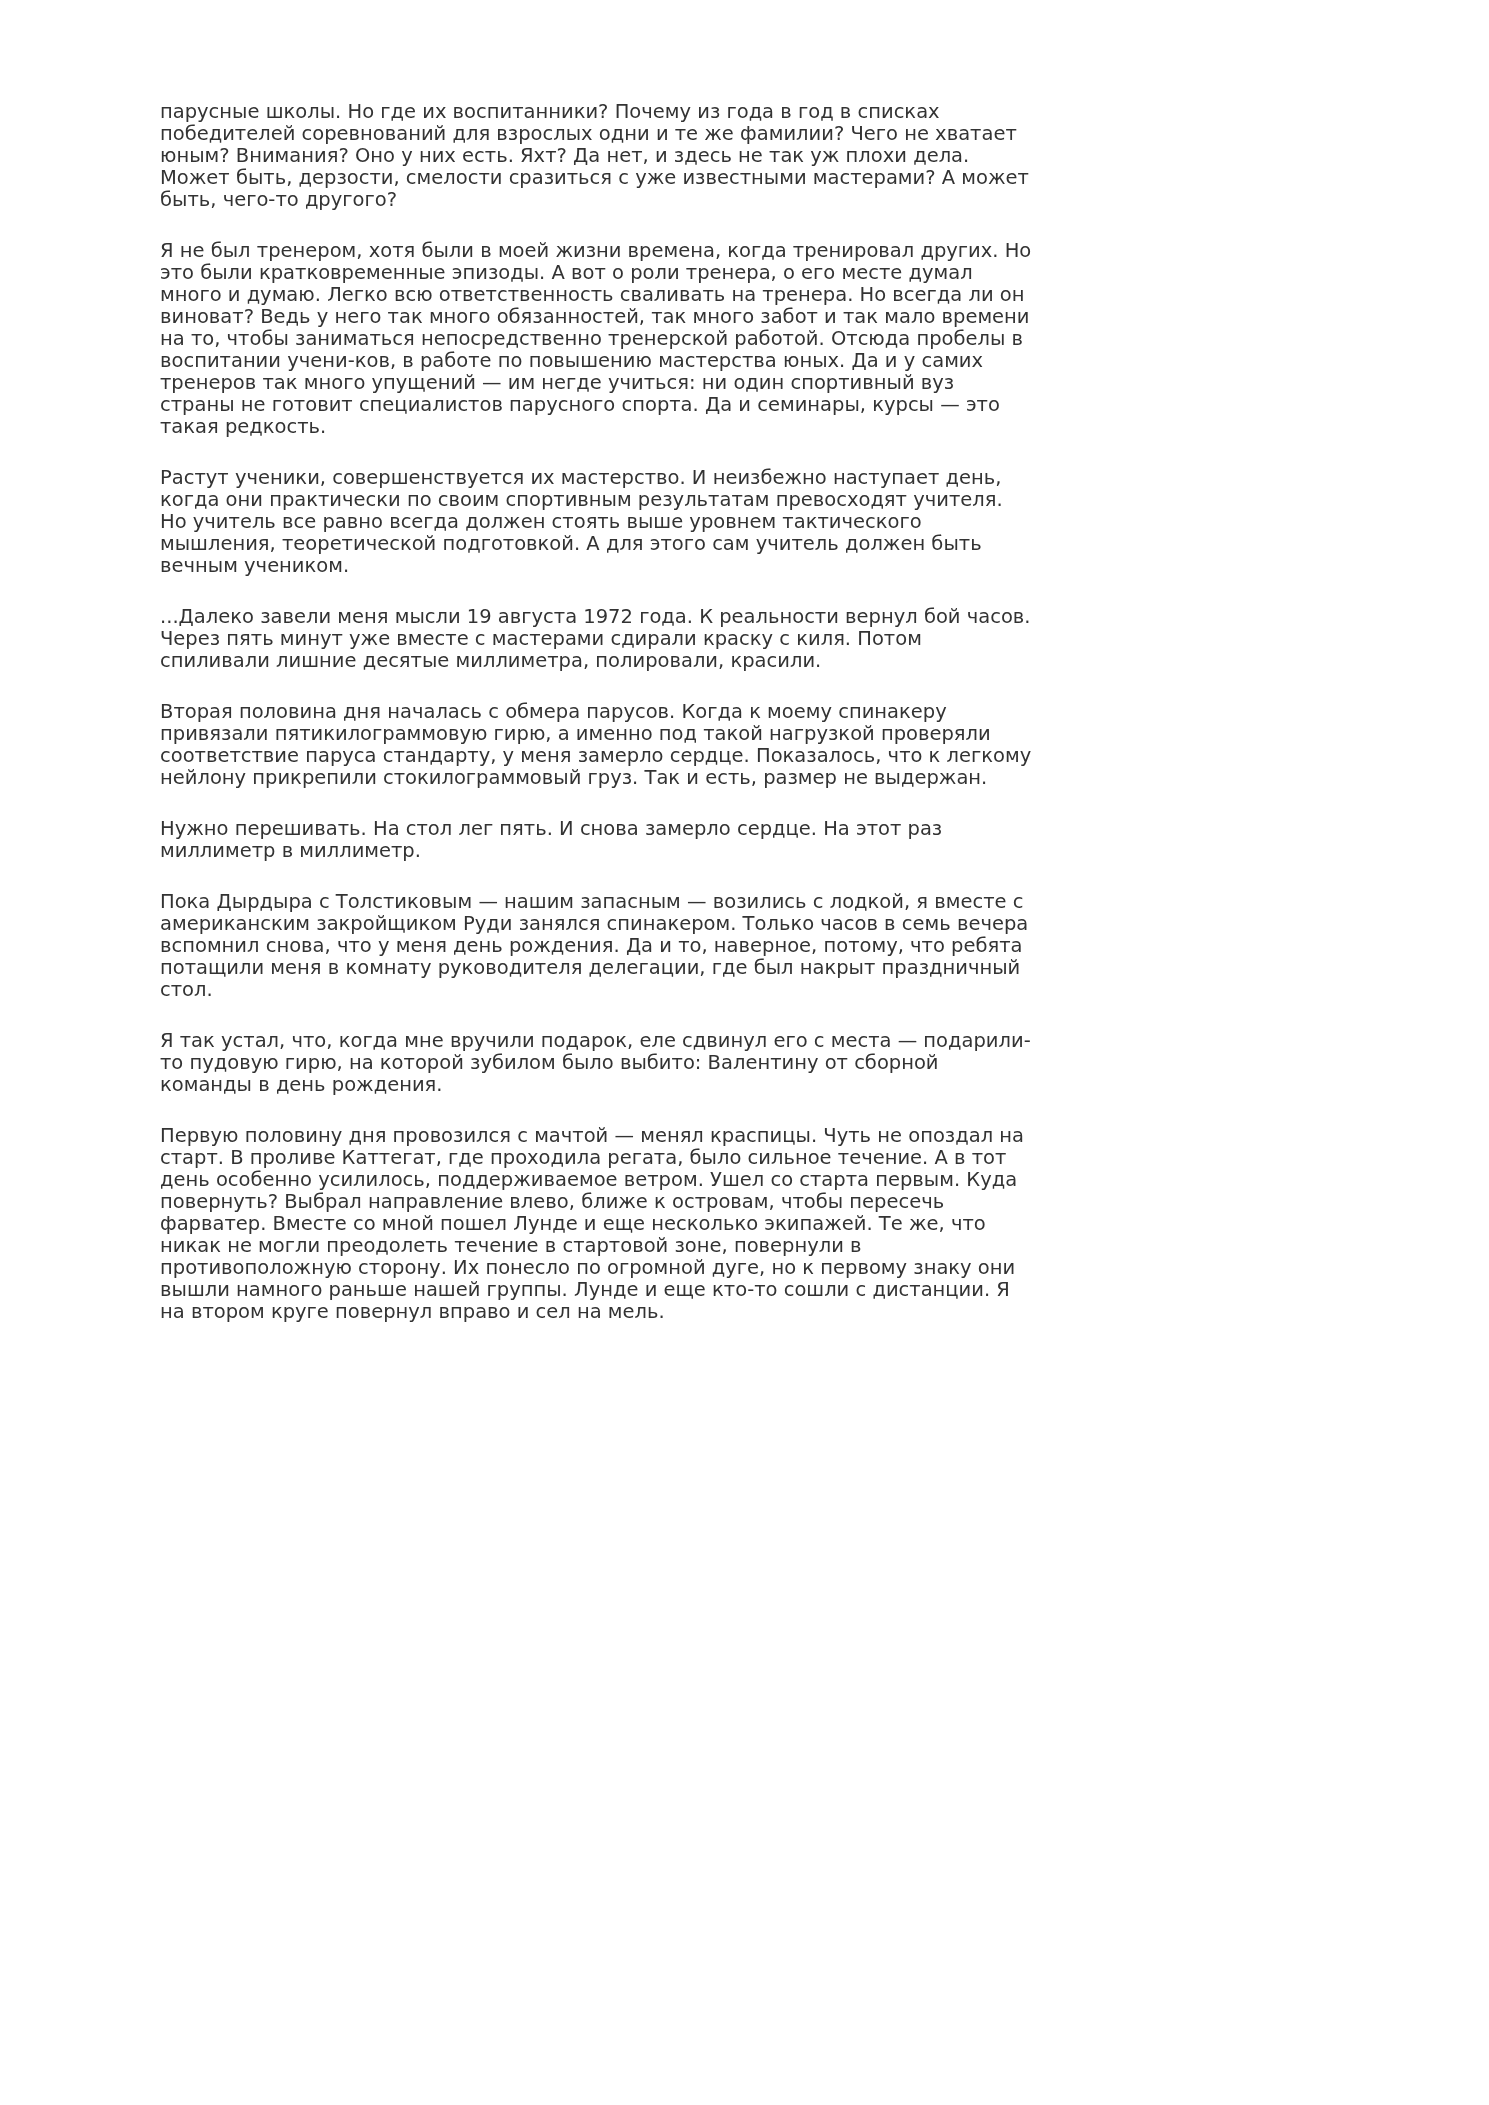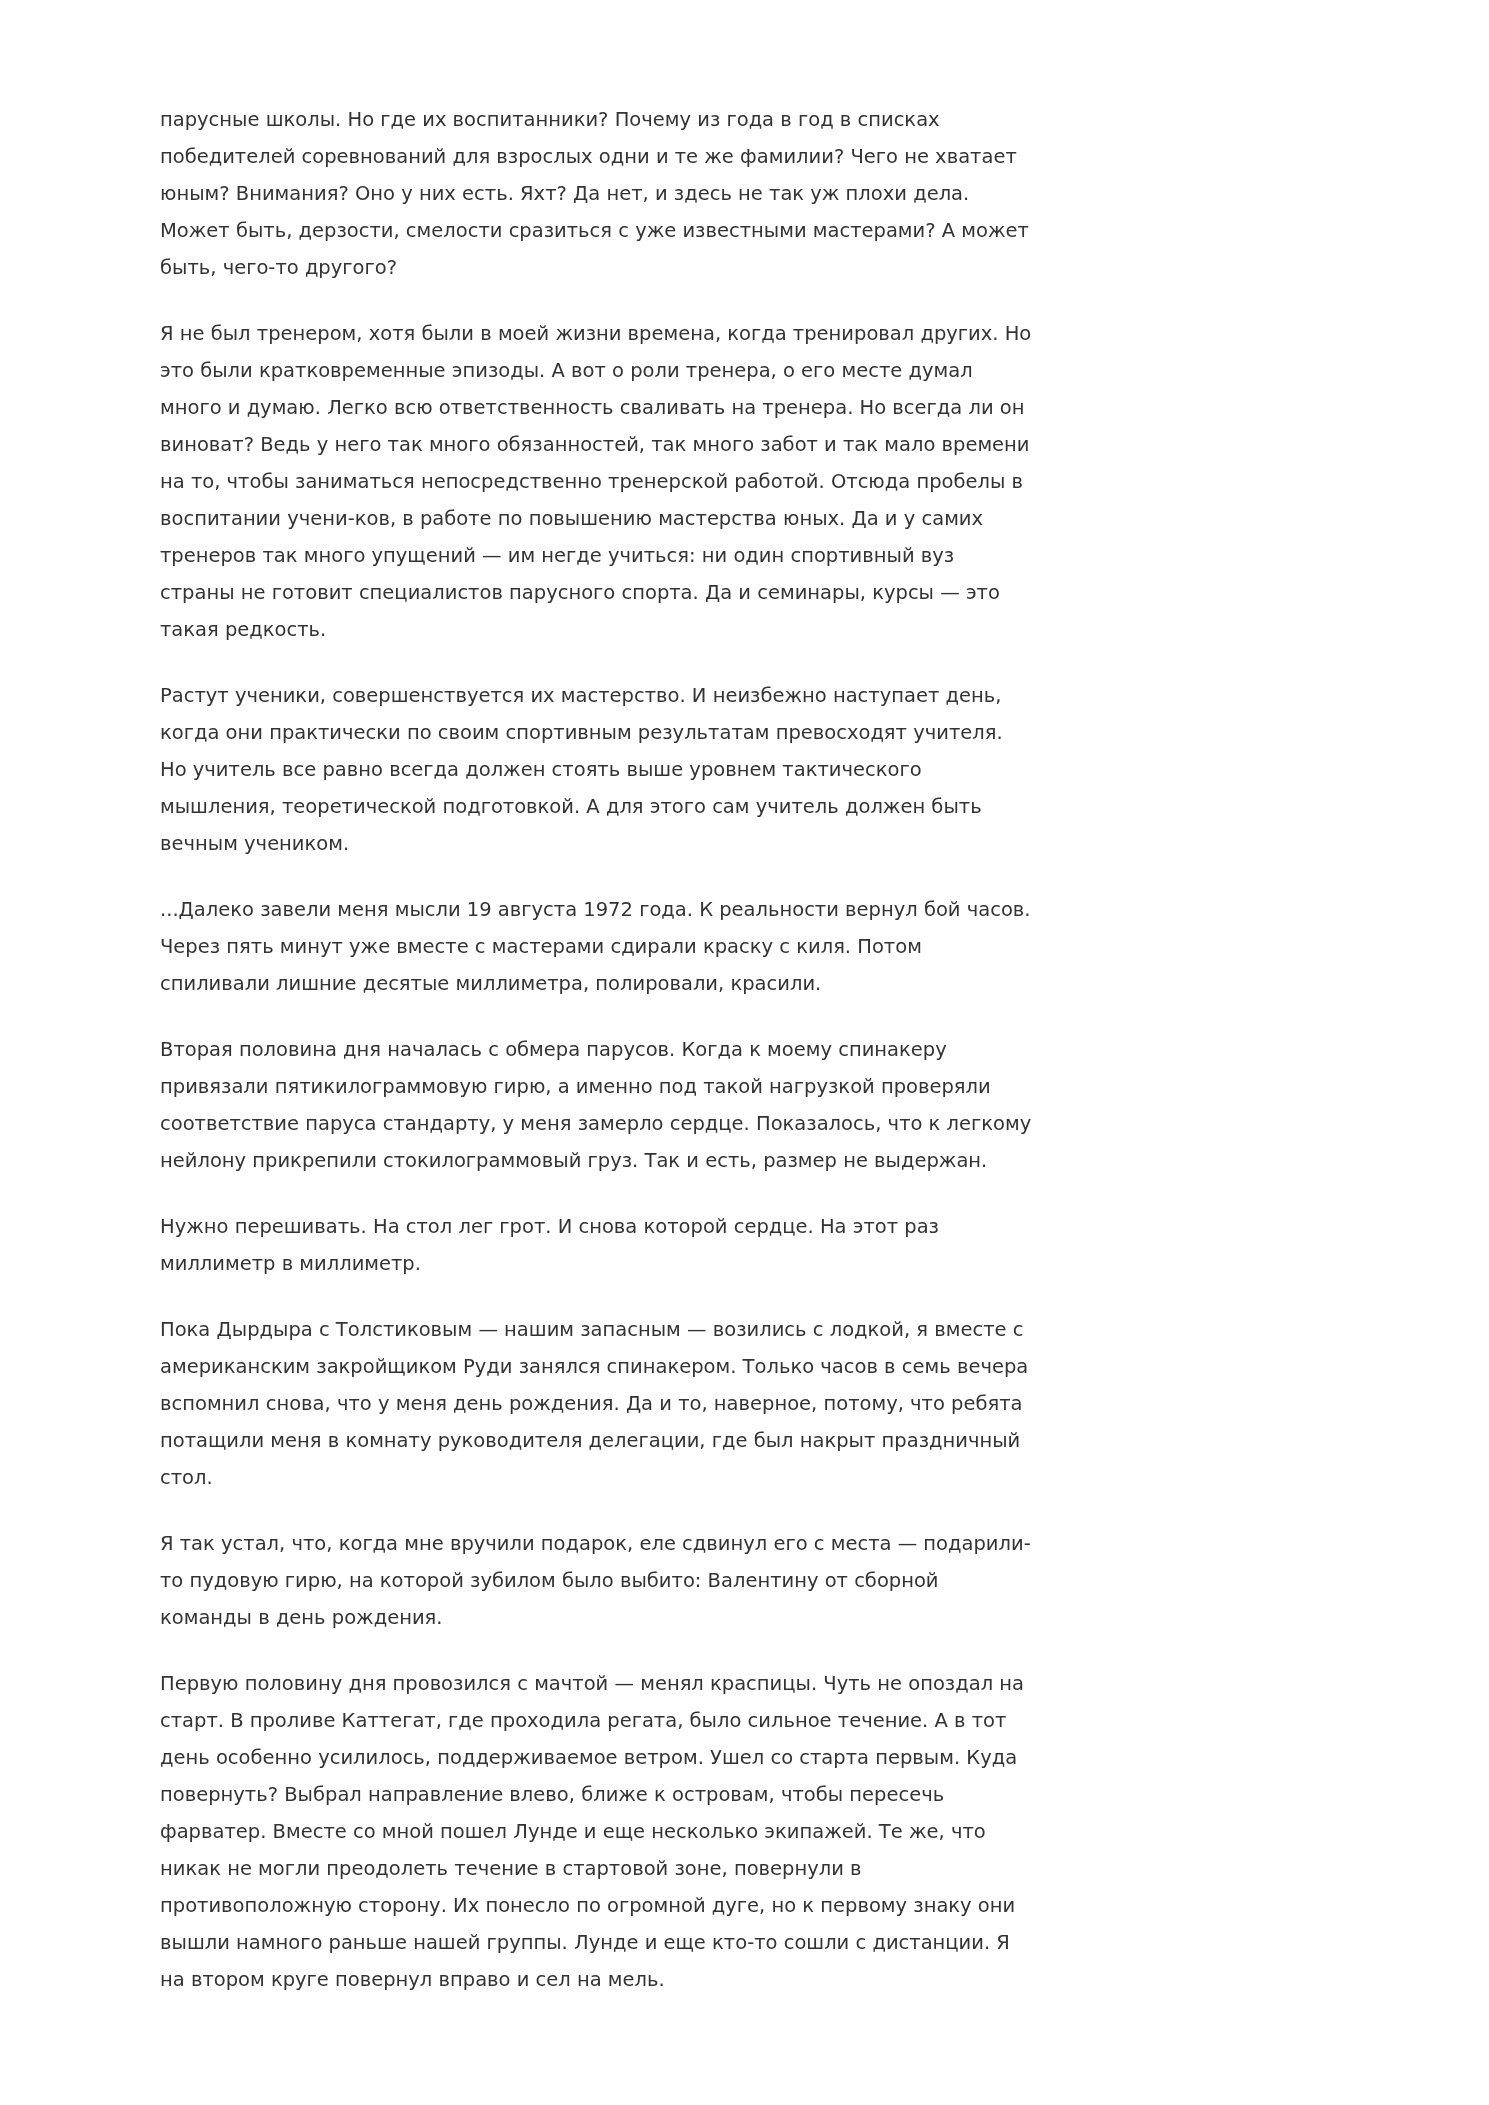--- a/index.html
+++ b/index.html
@@ -13,39 +13,39 @@
     font-family: "DejaVu Sans", "Liberation Sans", sans-serif;
   }
   .page {
     box-sizing: border-box;
     padding: 101px 0 60px 160px;
   }
   .text-column {
     width: 872px;
     color: #333333;
     font-size: 19.5px;
-    line-height: 37px;
+    line-height: 22px;
     text-align: left;
   }
   .text-column p {
     margin: 0 0 29px 0;
     padding: 0;
   }
   .text-column p:last-child {
     margin-bottom: 8px;
   }
 </style>
 </head>
 <body>
 
 <main class="page">
   <article class="text-column">
     <p>парусные школы. Но где их воспитанники? Почему из года в год в списках победителей соревнований для взрослых одни и те же фамилии? Чего не хватает юным? Внимания? Оно у них есть. Яхт? Да нет, и здесь не так уж плохи дела. Может быть, дерзости, смелости сразиться с уже известными мастерами? А может быть, чего-то другого?</p>
     <p>Я не был тренером, хотя были в моей жизни времена, когда тренировал других. Но это были кратковременные эпизоды. А вот о роли тренера, о его месте думал много и думаю. Легко всю ответственность сваливать на тренера. Но всегда ли он виноват? Ведь у него так много обязанностей, так много забот и так мало времени на то, чтобы заниматься непосредственно тренерской работой. Отсюда пробелы в воспитании учени-ков, в работе по повышению мастерства юных. Да и у самих тренеров так много упущений — им негде учиться: ни один спортивный вуз страны не готовит специалистов парусного спорта. Да и семинары, курсы — это такая редкость.</p>
     <p>Растут ученики, совершенствуется их мастерство. И неизбежно наступает день, когда они практически по своим спортивным результатам превосходят учителя. Но учитель все равно всегда должен стоять выше уровнем тактического мышления, теоретической подготовкой. А для этого сам учитель должен быть вечным учеником.</p>
     <p>...Далеко завели меня мысли 19 августа 1972 года. К реальности вернул бой часов. Через пять минут уже вместе с мастерами сдирали краску с киля. Потом спиливали лишние десятые миллиметра, полировали, красили.</p>
     <p>Вторая половина дня началась с обмера парусов. Когда к моему спинакеру привязали пятикилограммовую гирю, а именно под такой нагрузкой проверяли соответствие паруса стандарту, у меня замерло сердце. Показалось, что к легкому нейлону прикрепили стокилограммовый груз. Так и есть, размер не выдержан.</p>
-    <p>Нужно перешивать. На стол лег грот. И снова которой сердце. На этот раз миллиметр в миллиметр.</p>
+    <p>Нужно перешивать. На стол лег пять. И снова замерло сердце. На этот раз миллиметр в миллиметр.</p>
     <p>Пока Дырдыра с Толстиковым — нашим запасным — возились с лодкой, я вместе с американским закройщиком Руди занялся спинакером. Только часов в семь вечера вспомнил снова, что у меня день рождения. Да и то, наверное, потому, что ребята потащили меня в комнату руководителя делегации, где был накрыт праздничный стол.</p>
     <p>Я так устал, что, когда мне вручили подарок, еле сдвинул его с места — подарили-то пудовую гирю, на которой зубилом было выбито: Валентину от сборной команды в день рождения.</p>
     <p>Первую половину дня провозился с мачтой — менял краспицы. Чуть не опоздал на старт. В проливе Каттегат, где проходила регата, было сильное течение. А в тот день особенно усилилось, поддерживаемое ветром. Ушел со старта первым. Куда повернуть? Выбрал направление влево, ближе к островам, чтобы пересечь фарватер. Вместе со мной пошел Лунде и еще несколько экипажей. Те же, что никак не могли преодолеть течение в стартовой зоне, повернули в противоположную сторону. Их понесло по огромной дуге, но к первому знаку они вышли намного раньше нашей группы. Лунде и еще кто-то сошли с дистанции. Я на втором круге повернул вправо и сел на мель.</p>
   </article>
 </main>
 
 </body></html>

